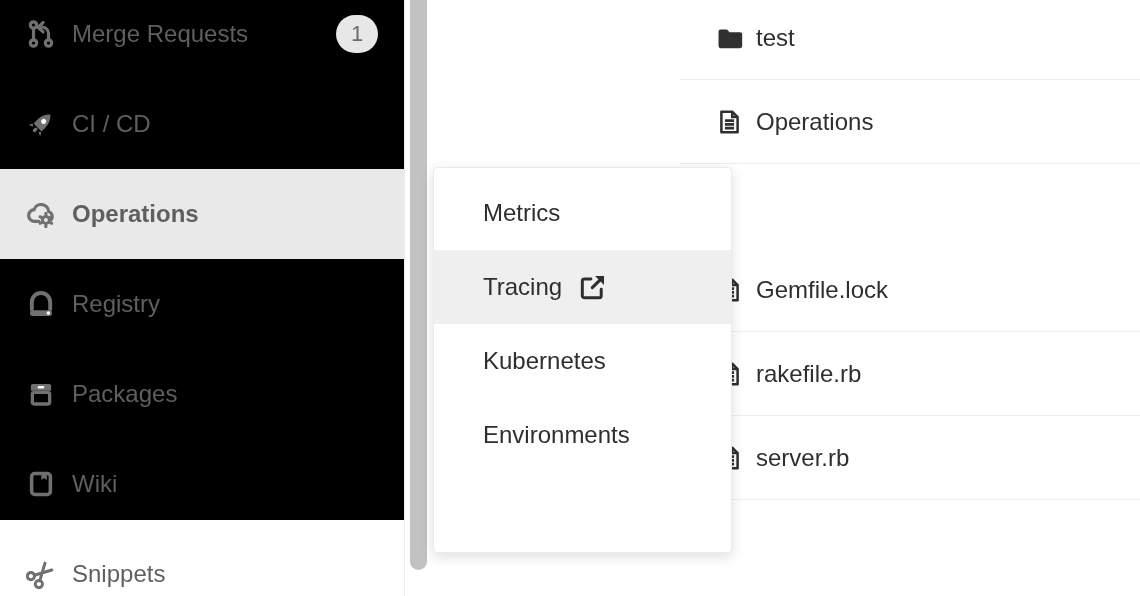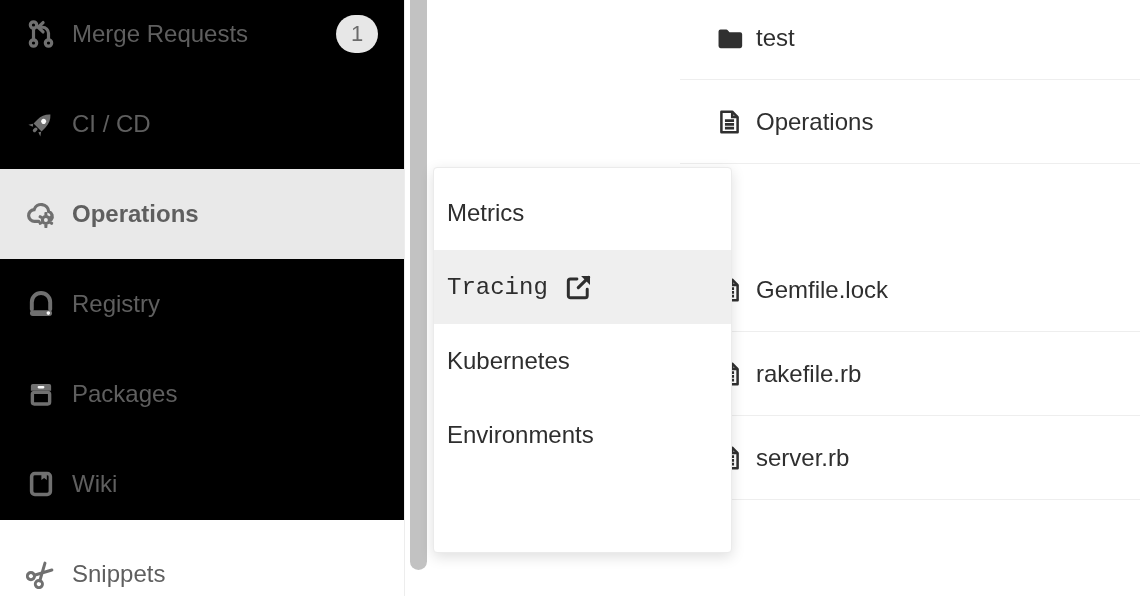--- a/index.html
+++ b/index.html
@@ -60,24 +60,24 @@
   .file-row .f-icon svg { width:27px; height:30px; display:block; }
 
   
   .flyout {
     position:absolute; left:433px; top:167px; width:299px; height:386px;
     background:#ffffff; border:1px solid #ebebeb; border-radius:4px;
     box-shadow:0 4px 14px rgba(0,0,0,0.13);
     padding-top:8px; z-index:5; overflow:hidden;
   }
   .menu-item {
-    height:74px; display:flex; align-items:center; padding-left:13px;
+    height:74px; display:flex; align-items:center; padding-left:49px;
     font-size:24px; color:#2e2e2e; cursor:pointer; white-space:nowrap;
   }
-  .menu-item.active { background:#efefef;font-family:Liberation Mono, monospace; }
+  .menu-item.active { background:#efefef; }
   .menu-item .ext {
     width:28px; height:28px; margin-left:17px; color:#2e2e2e;
   }
   .menu-item .ext svg { width:28px; height:28px; display:block; }
 </style>
 </head>
 <body>
 
 <div class="stage">
 

